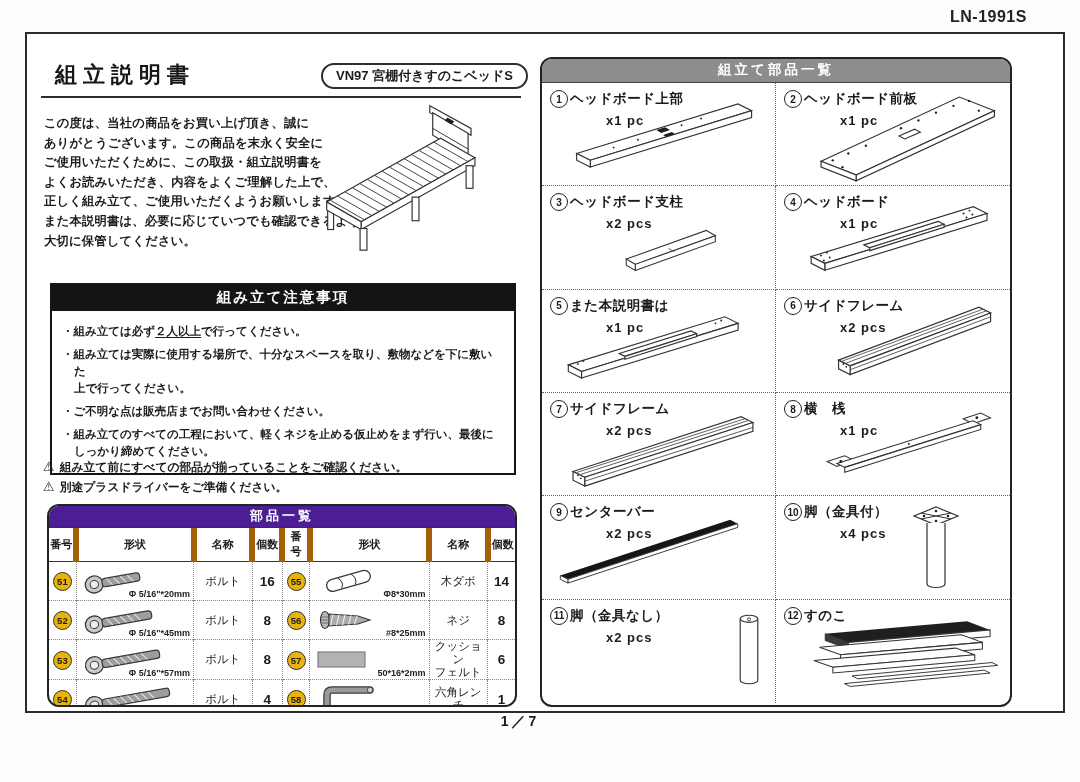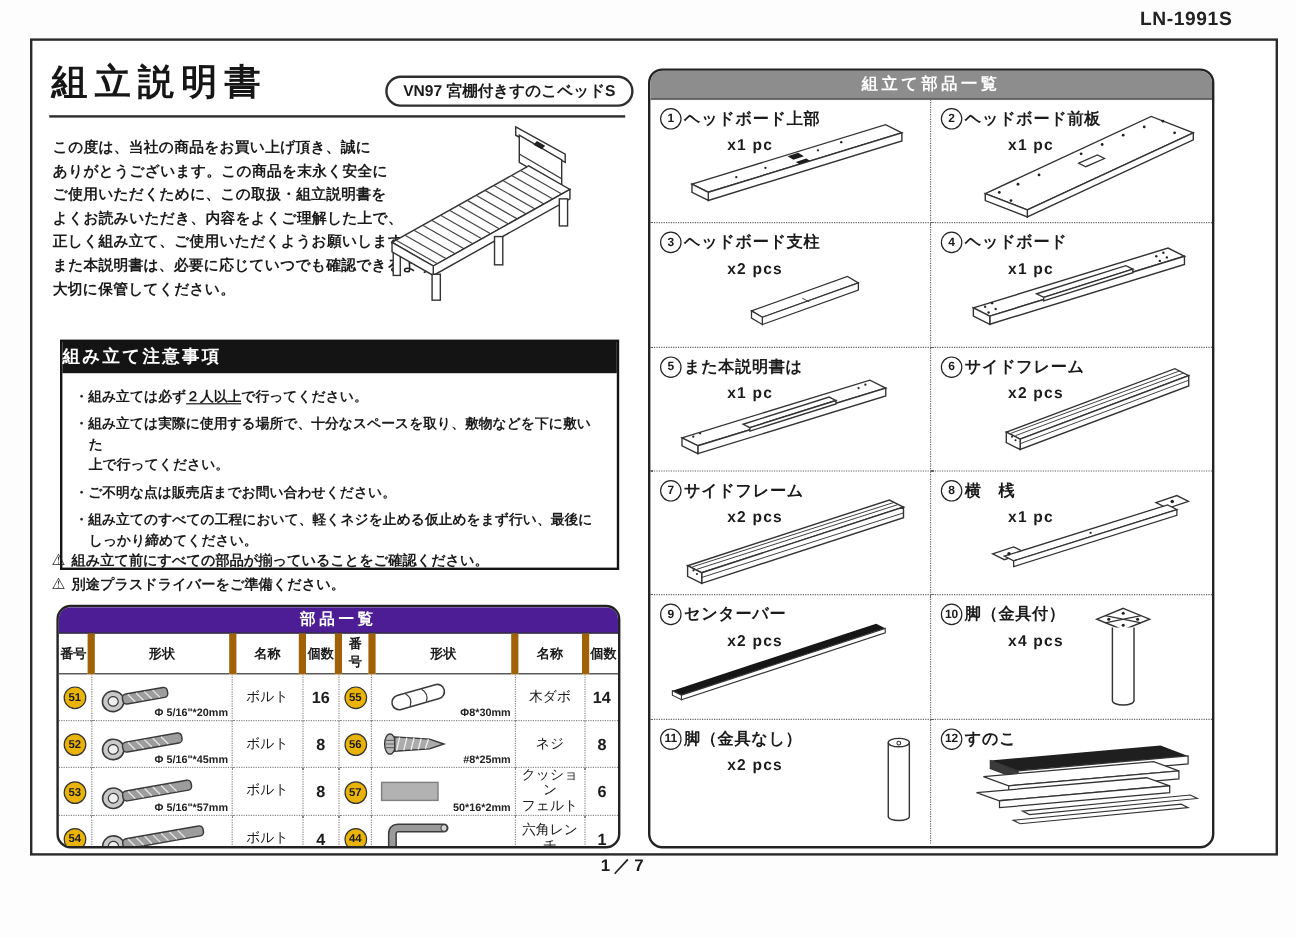--- a/index.html
+++ b/index.html
@@ -6,33 +6,33 @@
   body{width:1080px;height:782px;position:relative;overflow:hidden;
        font-family:"Liberation Sans","DejaVu Sans",sans-serif;color:#1b1b1b;}
   .canvas{position:absolute;inset:0;background:#fdfdfd;}
 
   .doc-code{position:absolute;left:950px;top:8px;font-size:16px;font-weight:600;letter-spacing:.5px;color:#222;}
 
   .page-frame{position:absolute;left:25px;top:32px;width:1036px;height:677px;
               border:2.5px solid #2b2b2b;background:#fff;}
 
   
-  .page-title{position:absolute;left:16px;top:14px;margin:0;font-size:30px;font-weight:700;
+  .page-title{position:absolute;left:16px;top:14px;margin:12px;font-size:22px;font-weight:700;
               letter-spacing:6px;color:#161616;}
   .badge{position:absolute;left:294px;top:29px;border:2px solid #2e2e2e;border-radius:14px;
          padding:2px 13px;font-size:13px;font-weight:700;white-space:nowrap;background:#fff;}
   .title-rule{position:absolute;left:14px;top:62px;width:480px;height:2.2px;background:#2e2e2e;}
 
   .intro{position:absolute;left:17px;top:80px;margin:0;width:320px;font-size:12.3px;font-weight:700;
          line-height:19.6px;white-space:pre-line;letter-spacing:.2px;}
 
   .bed-ill{position:absolute;left:287px;top:62px;}
 
   .warning-box{position:absolute;left:23px;top:249px;width:462px;border:2.5px solid #141414;background:#fff;}
-  .warning-title{background:#141414;color:#fff;font-size:14.5px;font-weight:700;
+  .warning-title{background:#141414;color:#fff;text-align:center;font-size:14.5px;font-weight:700;
                  padding:3px 0 4px;letter-spacing:2px;}
   .warning-items{padding:6px 10px 7px;}
   .warning-items p{margin:6px 0;font-size:11.5px;font-weight:700;line-height:17px;
                    white-space:pre-line;padding-left:12px;text-indent:-12px;letter-spacing:0;}
   .warning-items .u{text-decoration:underline;text-underline-offset:2px;}
 
   .notes{position:absolute;left:16px;top:422px;}
   .notes p{margin:3px 0;font-size:11.8px;font-weight:700;}
   .warn-icon{font-size:13px;margin-right:5px;font-weight:400;}
 
@@ -273,21 +273,21 @@
               <svg class="tilt" width="92" height="26" viewBox="0 0 92 26">
                 <ellipse cx="11" cy="13" rx="9" ry="8.5" fill="#c9c9c9" stroke="#3a3a3a" stroke-width="1.3"></ellipse>
                 <ellipse cx="11" cy="13" rx="4.2" ry="4" fill="#efefef" stroke="#3a3a3a"></ellipse>
                 <rect x="19" y="8.8" width="68" height="8.4" rx="3.2" fill="#9d9d9d" stroke="#3a3a3a" stroke-width="1.2"></rect>
                 <path d="M24,9.5 l5,7 M31,9.5 l5,7 M38,9.5 l5,7 M45,9.5 l5,7 M52,9.5 l5,7 M59,9.5 l5,7 M66,9.5 l5,7" stroke="#e6e6e6" stroke-width="1.1"></path>
               </svg>
               <span class="size">Φ 5/16"*75mm</span>
               </td>
             <td class="c-name">ボルト</td>
             <td class="c-qty">4</td>
-            <td class="c-no"><span class="circ">44</span></td>
+            <td class="c-no"><span class="circ">58</span></td>
             <td class="c-shape">
               <svg width="60" height="32" viewBox="0 0 60 32">
                 <path d="M11,29 L11,12 Q11,7 16,7 L54,7" fill="none" stroke="#3a3a3a" stroke-width="7.5" stroke-linecap="round"></path>
                 <path d="M11,29 L11,12 Q11,7 16,7 L54,7" fill="none" stroke="#9a9a9a" stroke-width="5" stroke-linecap="round"></path>
                 <ellipse cx="54" cy="7" rx="2.6" ry="2.8" fill="#d5d5d5" stroke="#333" stroke-width="0.8"></ellipse>
               </svg>
               <span class="size">4 x 60mm</span>
               </td>
             <td class="c-name">六角レンチ</td>
             <td class="c-qty">1</td>

